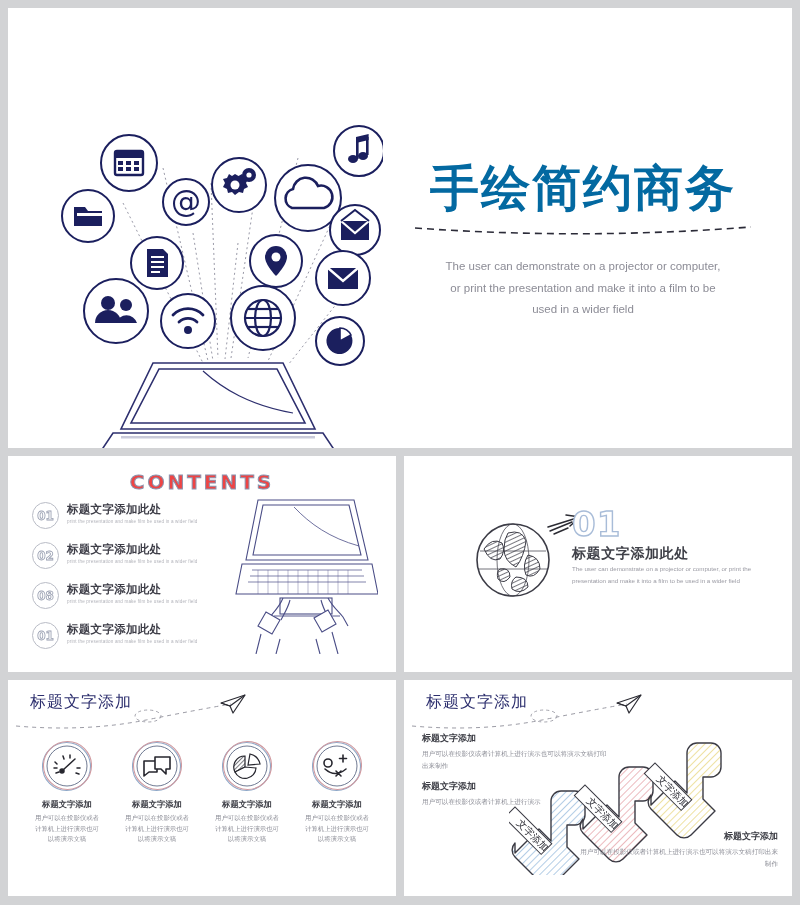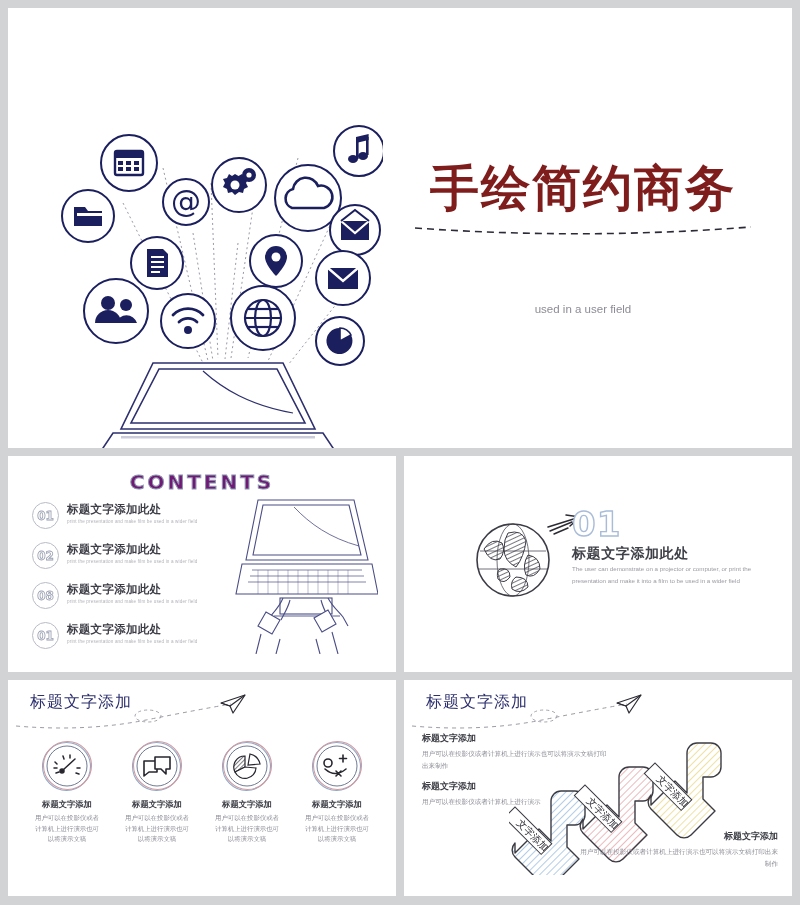--- a/index.html
+++ b/index.html
@@ -21,39 +21,39 @@
     position:relative;
     overflow:hidden;
   }
 
   
   #slide-title{height:440px;width:100%;}
   .title-wrap{
     position:absolute;left:390px;top:155px;width:370px;text-align:center;
   }
   .main-title{
-    font-size:49px;font-weight:700;color:#7f1d1d;
+    font-size:49px;font-weight:700;color:#0369a1;
     letter-spacing:2px;line-height:1.05;margin:0;
     font-family:"DejaVu Sans","Liberation Sans",sans-serif;
   }
   .title-divider{
     margin:10px auto 0;width:340px;height:14px;
   }
   .subtitle{
     margin:14px 0 0;font-size:11.5px;line-height:1.85;color:#8c8c96;
     font-family:"Liberation Sans",sans-serif;
   }
   .art-icons{position:absolute;left:45px;top:105px;width:330px;height:340px;}
 
   
   #slide-contents{width:388px;height:216px;}
   .contents-head{
     position:absolute;top:14px;left:0;width:100%;text-align:center;
     font-size:20px;font-weight:700;letter-spacing:3px;
-    color:#701a75;
+    color:#ef4444;
     -webkit-text-stroke:1px #8b93ad;
     font-family:"DejaVu Sans",sans-serif;
   }
   .toc{position:absolute;top:46px;left:24px;width:200px;}
   .toc-item{display:flex;align-items:flex-start;margin-bottom:13px;}
   .toc-num{
     width:25px;height:25px;border:1px solid #b9bcc6;border-radius:50%;
     display:flex;align-items:center;justify-content:center;
     font-size:12px;font-weight:700;color:#ffffff;
     -webkit-text-stroke:0.8px #9aa0b2;
@@ -249,23 +249,23 @@
         <rect x="68" y="323" width="194" height="2.5" fill="#2d2f6e" stroke="none" opacity=".25"></rect>
       </g>
     </svg>
 
     <div class="title-wrap">
       <h1 class="main-title">手绘简约商务</h1>
       <svg class="title-divider" viewBox="0 0 340 14">
         <path d="M2 4 Q170 16 338 3" fill="none" stroke="#2b2b38" stroke-width="1.6" stroke-dasharray="7,5"></path>
       </svg>
       <p class="subtitle">
-        <br>
-        <br>
-        <span>used in a user field</span>
+        <span>The user can demonstrate on a projector or computer,</span><br>
+        <span>or print the presentation and make it into a film to be</span><br>
+        <span>used in a wider field</span>
       </p>
     </div>
   </div>
 
   <div class="row">
 
     <div class="slide" id="slide-contents">
       <div class="contents-head">CONTENTS</div>
 
       <div class="toc">

